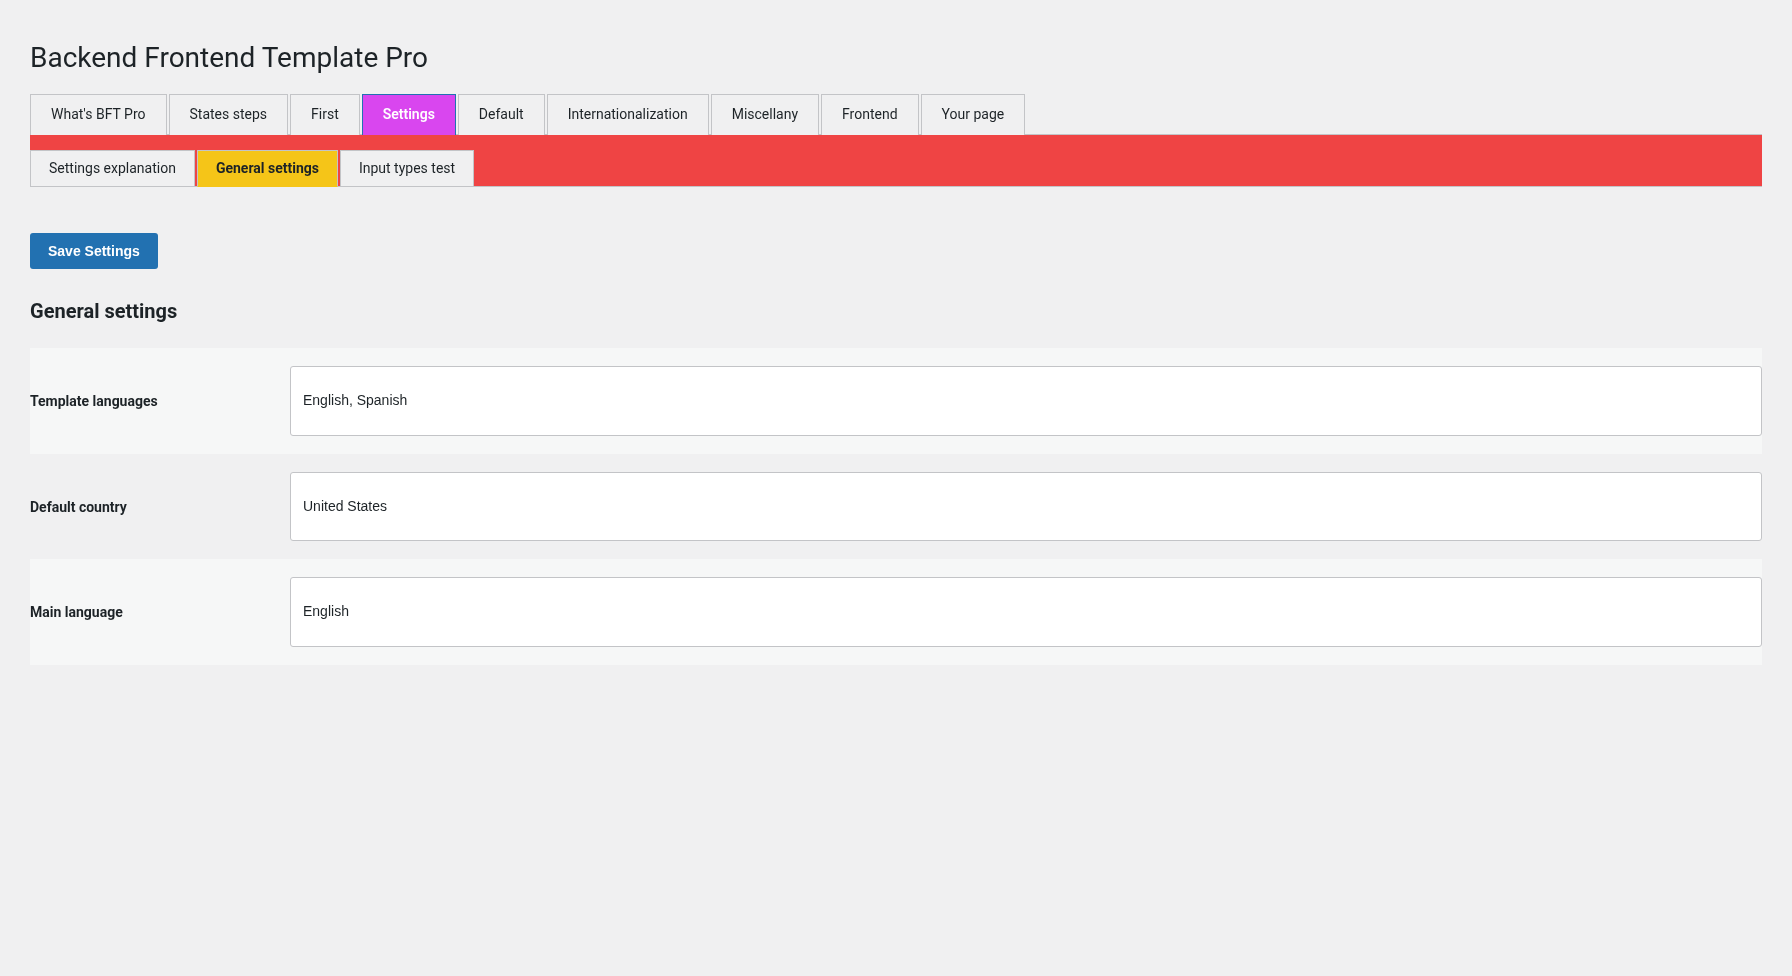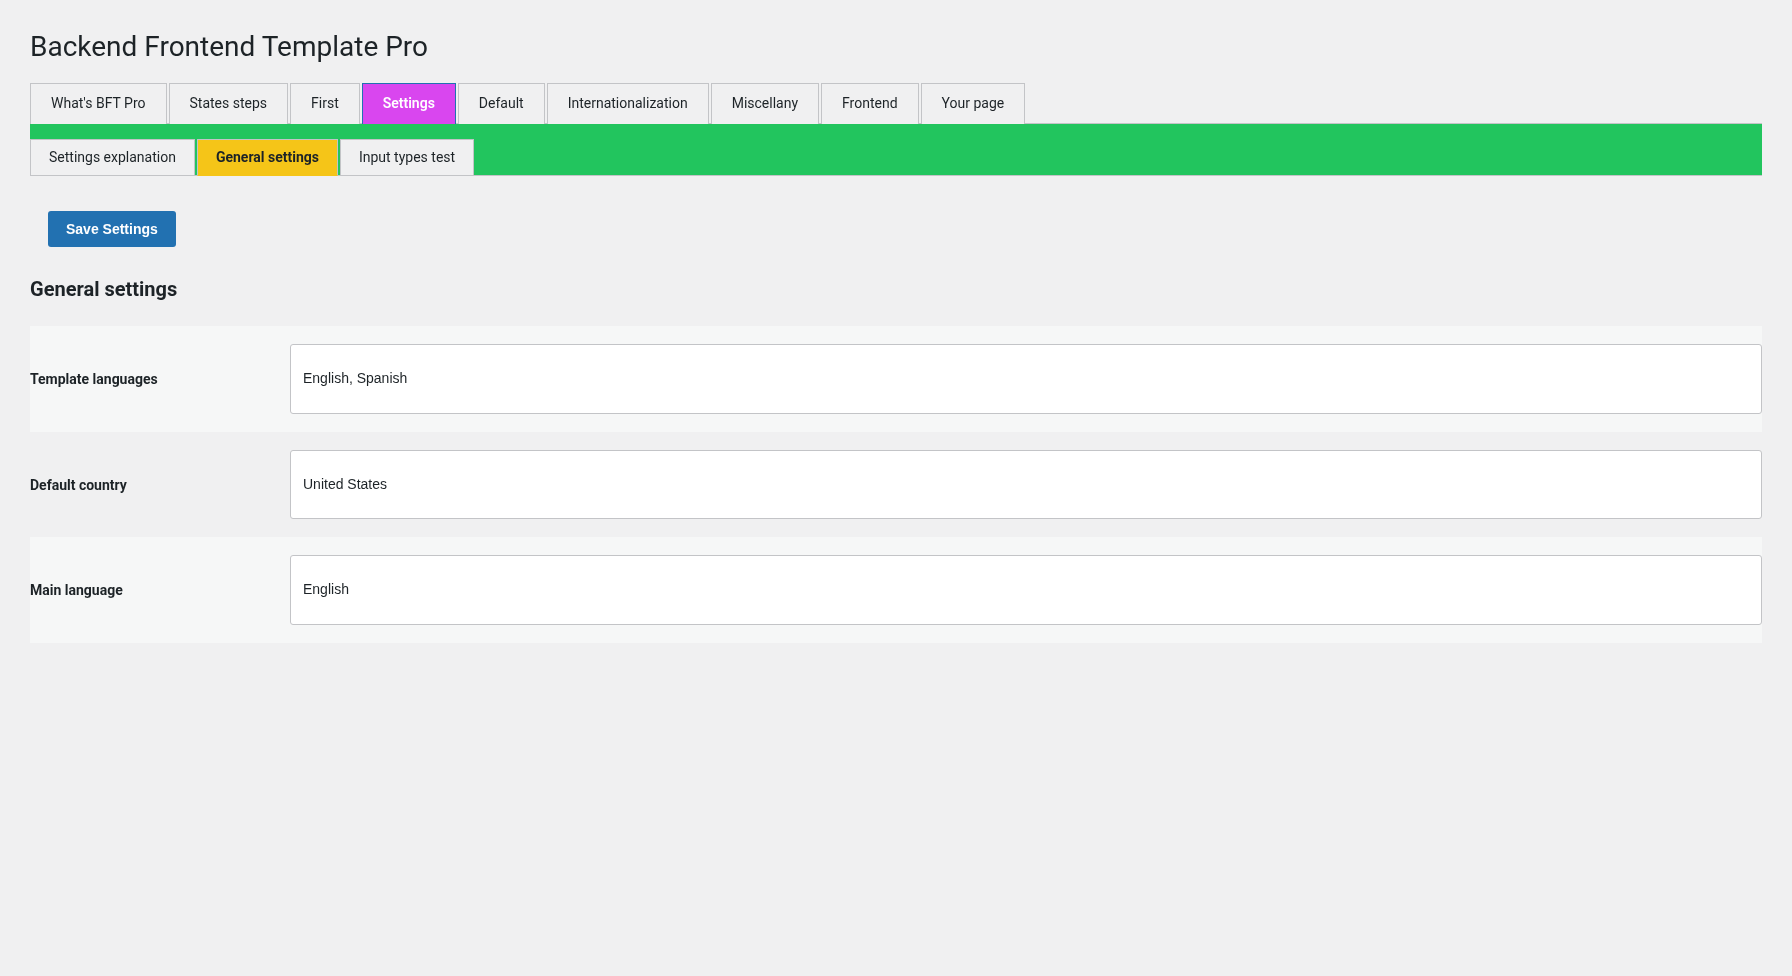--- a/index.html
+++ b/index.html
@@ -15,21 +15,21 @@
       color: #1d2327;
       min-height: 976px;
       padding: 20px 30px;
     }
 
     .page-title {
       font-size: 28px;
       font-weight: 400;
       color: #1d2327;
       margin-bottom: 20px;
-      margin-top: 10px;
+      margin-top: 21px;
     }
 
     
     .primary-tabs {
       display: flex;
       flex-wrap: wrap;
       border-bottom: 1px solid #c3c4c7;
       margin-bottom: 0;
     }
 
@@ -49,24 +49,24 @@
 
     .primary-tab.active {
       background: #d946ef;
       color: #fff;
       border-color: #2271b1;
       font-weight: 600;
     }
 
     
     .secondary-tabs-wrapper {
-      background: #22c55e;
+      background: #ef4444;
       padding-top: 15px;
       border-bottom: 1px solid #c3c4c7;
-      margin-bottom: 25px;
+      margin-bottom: 36px;
     }
 
     .secondary-tabs {
       display: flex;
       flex-wrap: wrap;
     }
 
     .secondary-tab {
       padding: 8px 18px;
       border: 1px solid #c3c4c7;
@@ -96,21 +96,20 @@
     .save-button {
       background: #2271b1;
       color: #fff;
       border: none;
       padding: 10px 18px;
       font-size: 14px;
       font-weight: 600;
       border-radius: 3px;
       cursor: pointer;
       margin-bottom: 30px;
-      margin-left: 18px;
     }
 
     .section-title {
       font-size: 20px;
       font-weight: 700;
       color: #1d2327;
       margin-bottom: 25px;
     }
 
     

